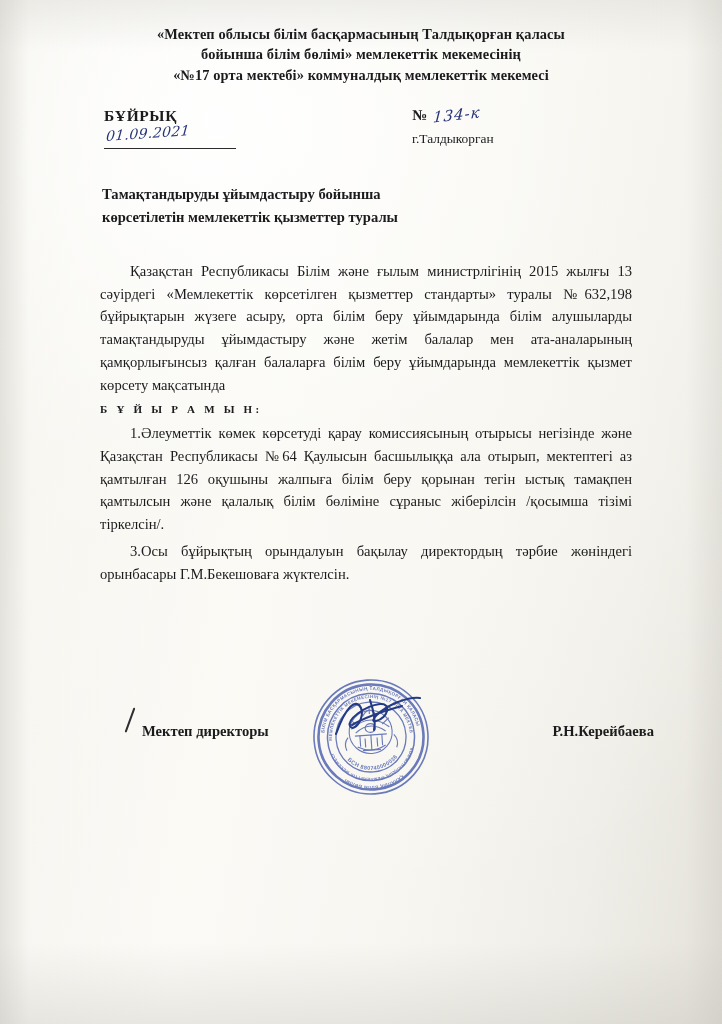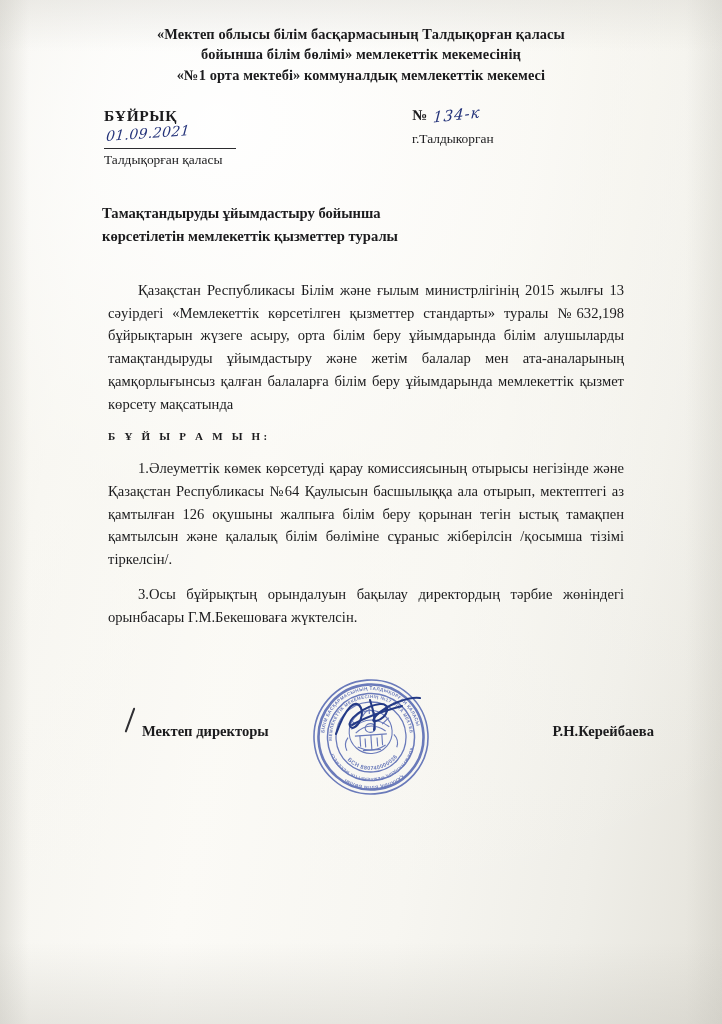--- a/index.html
+++ b/index.html
@@ -127,21 +127,21 @@
   .subject div { white-space: nowrap; }
 
   
   .body {
     margin: 32px 86px 0 96px;
     font-size: 14.6px;
     line-height: 1.565;
     text-align: justify;
     text-justify: inter-word;
   }
-  .body p { margin: 12px; }
+  .body p { margin: 4px; }
   .body p.indent { text-indent: 30px; }
   .order-verb {
     font-weight: bold;
     font-size: 11px;
     letter-spacing: 3.2px;
     margin-top: 1px;
   }
   .para { margin-top: 1px; }
 
   
@@ -201,31 +201,30 @@
 </head>
 <body>
 
 <div class="sheet"></div>
 
 <div class="page">
 
   <div class="letterhead">
     <div class="lh-1">«Мектеп облысы білім басқармасының Талдықорған қаласы</div>
     <div class="lh-2">бойынша білім бөлімі» мемлекеттік мекемесінің</div>
-    <div class="lh-3">«№1 орта мектебі» коммуналдық мемлекеттік мекемесі</div>
+    <div class="lh-3">«№17 орта мектебі» коммуналдық мемлекеттік мекемесі</div>
   </div>
 
   <div class="order-row">
 
     <div class="order-col left">
       <div class="order-word">БҰЙРЫҚ</div>
       <div class="fill-line">
         <span class="hand">01.09.2021</span>
       </div>
-      <div class="city">Талдықорған қаласы</div>
     </div>
 
     <div class="order-col right">
       <div class="num-wrap">
         <span class="numsign">№</span>
         <span class="num-hand">134-к</span>
       </div>
       <div class="city">г.Талдыкорган</div>
     </div>
 

